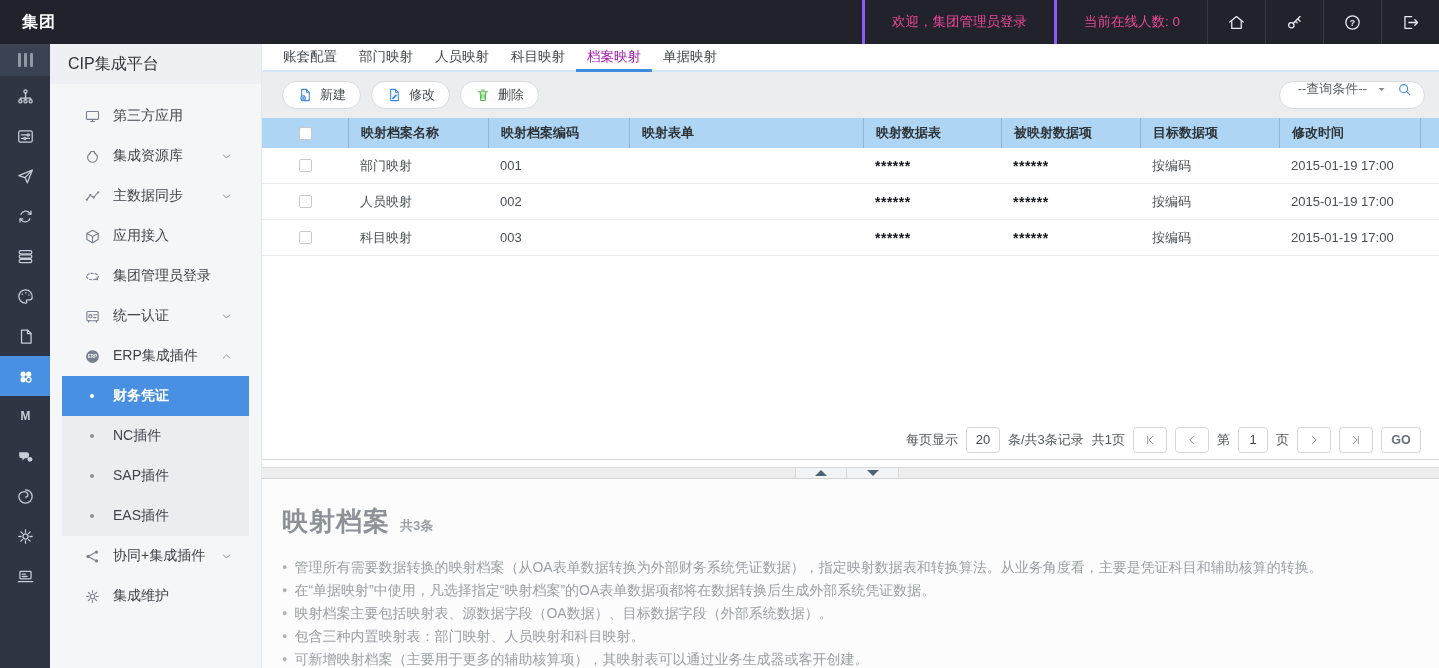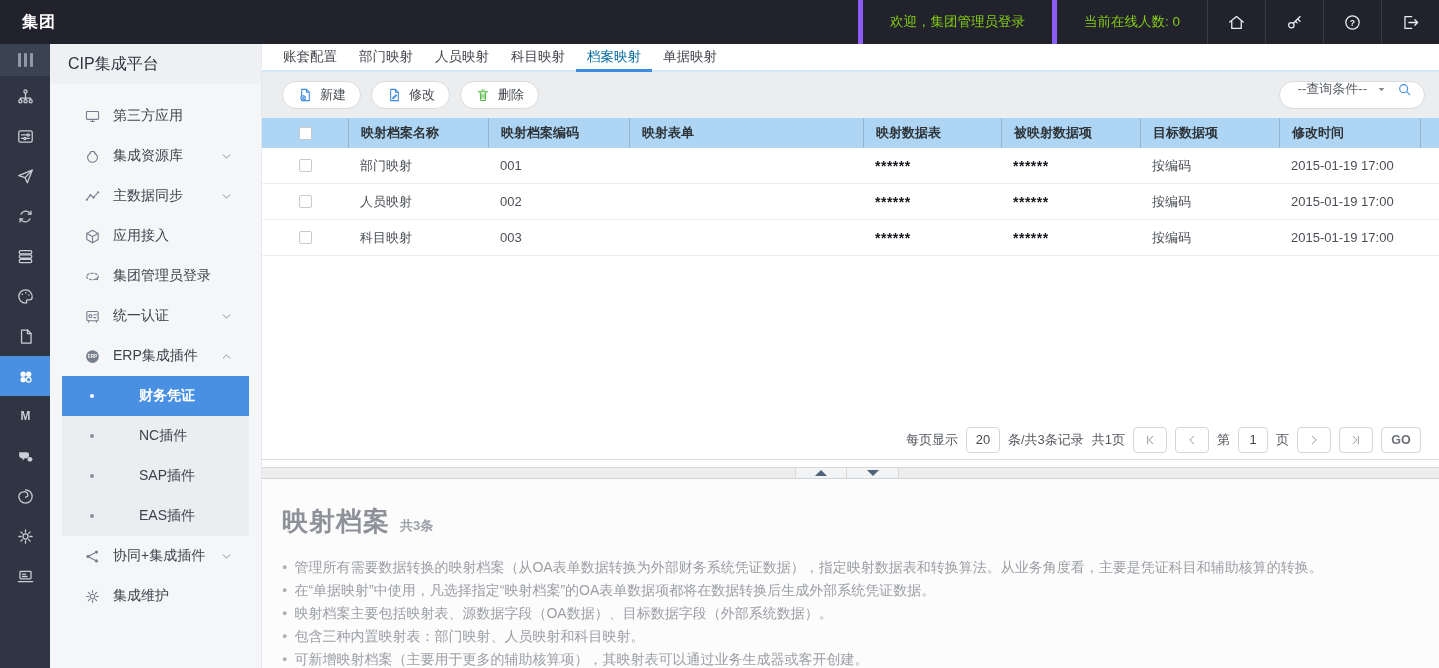--- a/index.html
+++ b/index.html
@@ -9,21 +9,21 @@
     font-family:"Liberation Sans","DejaVu Sans",sans-serif;
     background:#fff; color:#333;
   }
   svg { display:block; }
   .icon svg { width:100%; height:100%; }
 
   
   .topbar { height:44px; background:#21222c; color:#fff; display:flex; justify-content:space-between; align-items:stretch; }
   .brand { display:flex; align-items:center; padding-left:22px; font-size:16px; font-weight:bold; letter-spacing:1px; }
   .topbar-right { display:flex; align-items:stretch; }
-  .tb-cell { display:flex; align-items:center; padding:0 27px; font-size:13.5px; border-left:5px solid #8b5cf6; color:#84cc16; }
+  .tb-cell { display:flex; align-items:center; padding:0 27px; font-size:13.5px; border-left:3px solid #8b5cf6; color:#ec4899; }
   .tb-icon { width:58px; display:flex; align-items:center; justify-content:center; border-left:1px solid #373944; cursor:pointer; color:#eceef2; }
   .tb-icon .icon { width:19px; height:19px; }
 
   
   .app { display:flex; height:624px; }
 
   .rail { width:50px; background:#2f3542; display:flex; flex-direction:column; flex:none; }
   .rail-grip { height:32px; background:#3b4251; display:flex; align-items:center; justify-content:center; gap:3px; cursor:pointer; }
   .rail-grip i { width:3px; height:14px; background:#9097a5; border-radius:1px; }
   .rail-item { height:40px; display:flex; align-items:center; justify-content:center; color:#c9ced8; cursor:pointer; }
@@ -31,32 +31,32 @@
   .rail-item.active { background:#4a90e2; color:#fff; }
 
   .sidebar { width:212px; background:#f5f6f8; flex:none; display:flex; flex-direction:column; border-right:1px solid #e6e8eb; }
   .sidebar-title { height:40px; background:#eef0f3; display:flex; align-items:center; padding-left:18px; font-size:16px; color:#2e333a; }
   .menu { list-style:none; margin:12px; padding:0; }
   .menu-item { height:40px; display:flex; align-items:center; padding:0 16px 0 20px; font-size:14px; color:#3e434b; cursor:pointer; }
   .mi-icon { width:20px; height:17px; display:flex; justify-content:center; color:#78808d; margin-right:11px; flex:none; }
   .mi-icon svg { width:17px; height:17px; }
   .menu-item .label { flex:1; white-space:nowrap; }
   .chev { width:13px; height:13px; color:#7c838f; flex:none; }
-  .menu-item.sub { background:#ecedf0;gap:26px; }
+  .menu-item.sub { background:#ecedf0; }
   .bullet { width:20px; margin-right:11px; display:flex; justify-content:center; align-items:center; flex:none; }
   .bullet i { width:4px; height:4px; border-radius:50%; background:#8a909a; }
   .menu-item.active { background:#4a90e2; color:#fff; font-weight:bold; }
   .menu-item.active .bullet i { background:#fff; }
 
   
   .main { flex:1; min-width:0; display:flex; flex-direction:column; background:#fff; }
 
   .tabs { height:28px; display:flex; padding-left:10px; border-bottom:2px solid #d4e7f8; background:#fff; flex:none; }
   .tab { padding:0 11px; display:flex; align-items:center; font-size:13.5px; color:#42464c; cursor:pointer; position:relative; white-space:nowrap; }
-  .tab.active { color:#0369a1; }
+  .tab.active { color:#a21caf; }
   .tab.active::after { content:""; position:absolute; left:0; right:0; bottom:-2px; height:3px; background:#3d8ce0; }
 
   .toolbar { height:46px; background:#ebedef; display:flex; align-items:center; padding:0 14px 0 20px; gap:10px; flex:none; }
   .tool-btn { height:28px; border:1px solid #d9dbdd; background:#fff; border-radius:14px; display:inline-flex; align-items:center; gap:7px; padding:0 14px; font-size:13px; color:#45494f; cursor:pointer; }
   .tool-btn .icon { width:16px; height:16px; }
   .ic-blue { color:#3d8ce0; }
   .ic-green { color:#52b948; }
   .spacer { flex:1; }
   .search-pill { height:28px; border:1px solid #d9dbdd; background:#fff; border-radius:15px; display:flex; align-items:center; gap:9px; padding:0 11px 12px 18px; cursor:pointer; }
   .search-pill .ph { font-size:13px; color:#5a5f66; }

